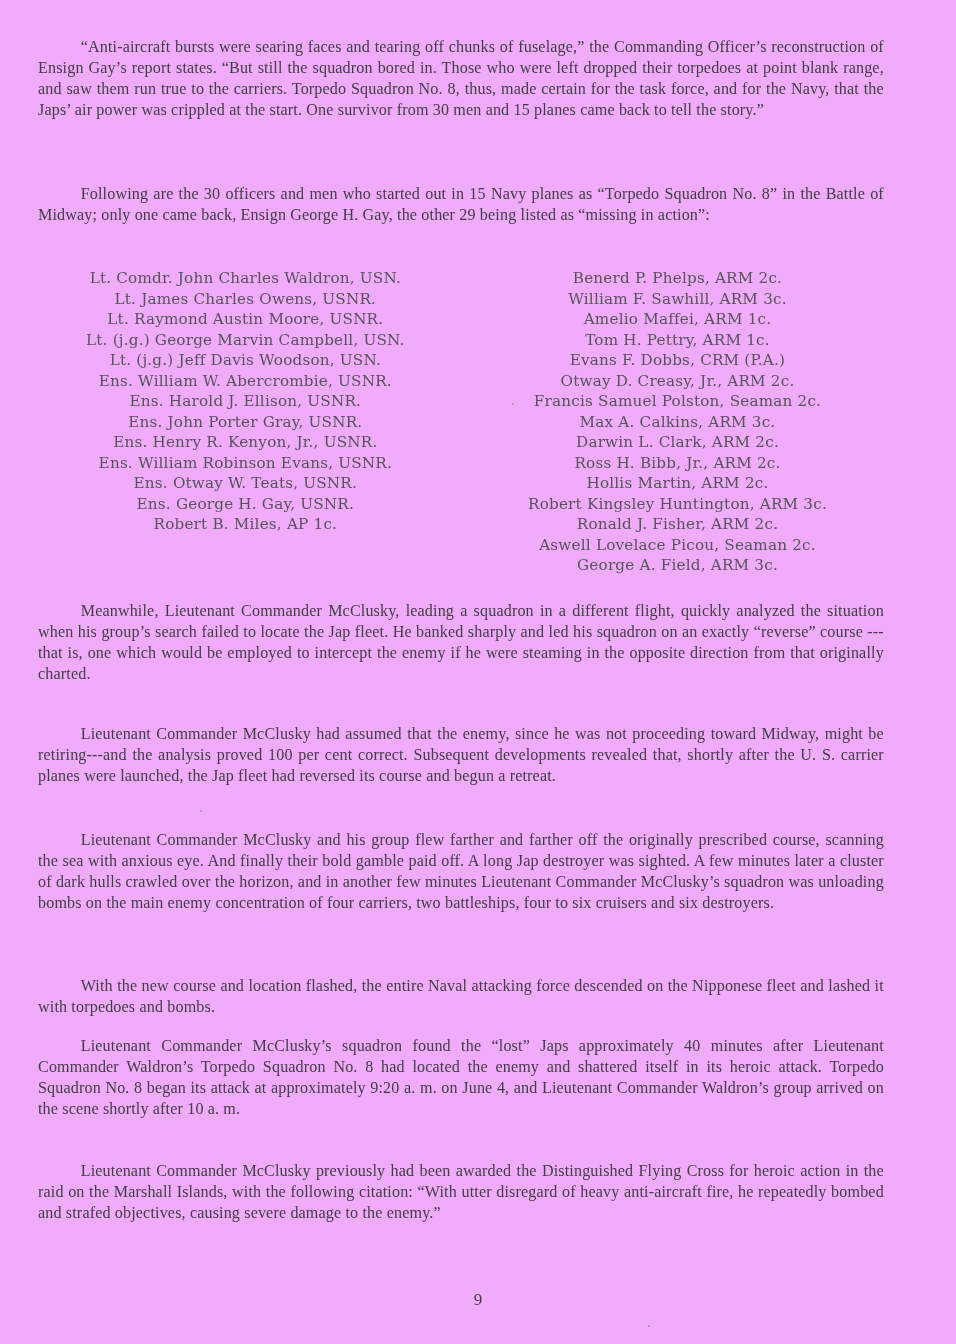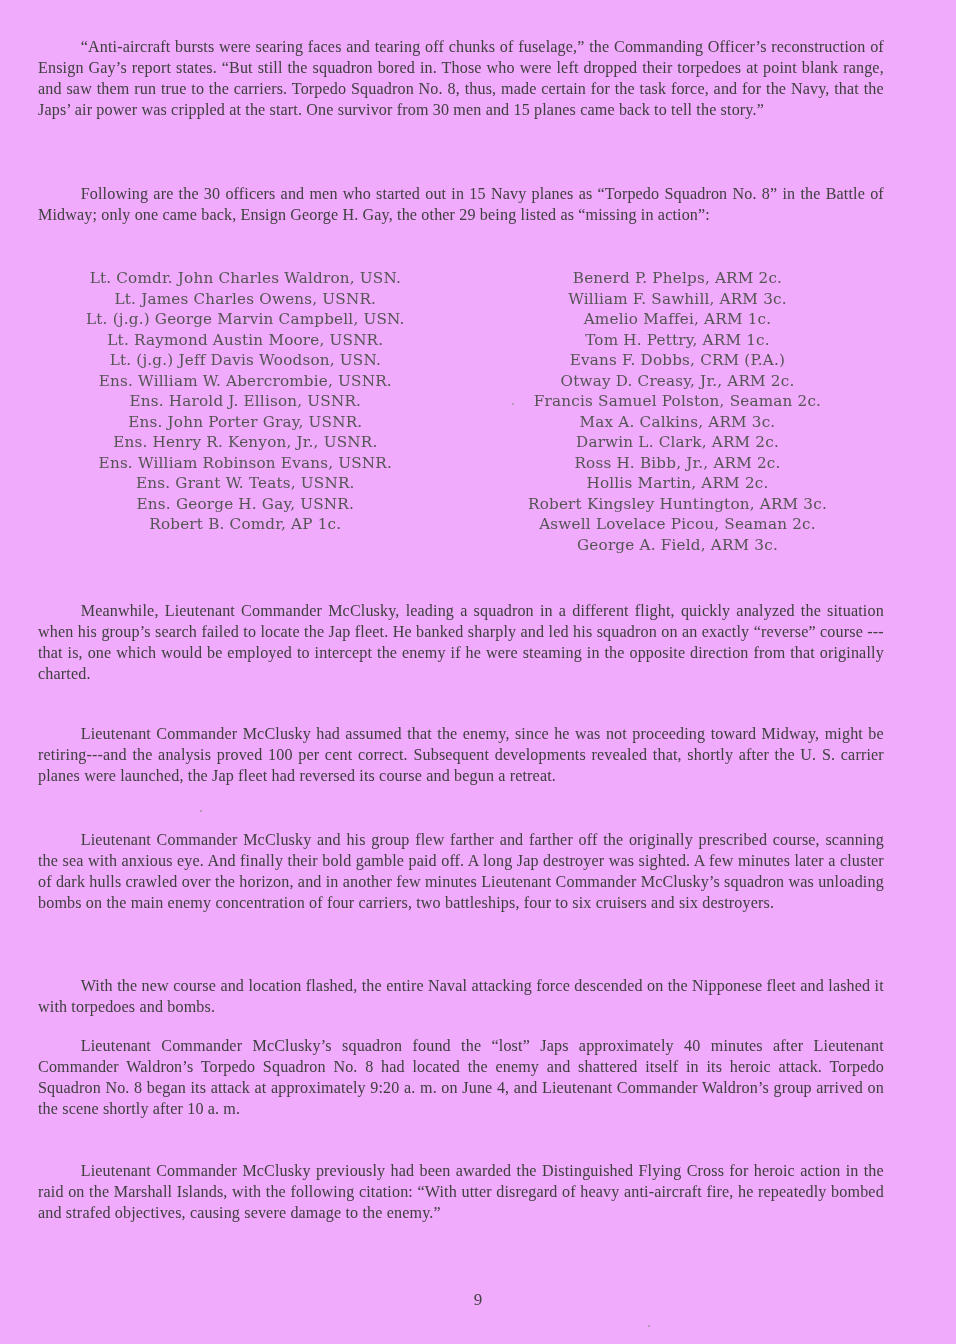--- a/index.html
+++ b/index.html
@@ -84,46 +84,47 @@
 
 <div class="page">
 
   <p class="para" id="p1"><span class="indent"></span><span>“Anti-aircraft bursts were searing faces and tearing off chunks of fuselage,” the Commanding Officer’s reconstruction of Ensign Gay’s report states. “But still the squadron bored in. Those who were left dropped their torpedoes at point blank range, and saw them run true to the carriers. Torpedo Squadron No. 8, thus, made certain for the task force, and for the Navy, that the Japs’ air power was crippled at the start. One survivor from 30 men and 15 planes came back to tell the story.”</span></p>
 
   <p class="para" id="p2"><span class="indent"></span><span>Following are the 30 officers and men who started out in 15 Navy planes as “Torpedo Squadron No. 8” in the Battle of Midway; only one came back, Ensign George H. Gay, the other 29 being listed as “missing in action”:</span></p>
 
   <ul class="roster left">
     <li>Lt. Comdr. John Charles Waldron, USN.</li>
     <li>Lt. James Charles Owens, USNR.</li>
+    <li>Lt. Raymond Austin Moore, USNR.</li>
     <li>Lt. (j.g.) George Marvin Campbell, USN.</li>
-    <li>Lt. Raymond Austin Moore, USNR.</li>
     <li>Lt. (j.g.) Jeff Davis Woodson, USN.</li>
     <li>Ens. William W. Abercrombie, USNR.</li>
     <li>Ens. Harold J. Ellison, USNR.</li>
     <li>Ens. John Porter Gray, USNR.</li>
     <li>Ens. Henry R. Kenyon, Jr., USNR.</li>
     <li>Ens. William Robinson Evans, USNR.</li>
-    <li>Ens. Grant W. Teats, USNR.</li>
+    <li>Ens. Otway W. Teats, USNR.</li>
     <li>Ens. George H. Gay, USNR.</li>
-    <li>Robert B. Comdr, AP 1c.</li>
+    <li>Robert B. Miles, AP 1c.</li>
   </ul>
 
   <ul class="roster right">
     <li>Benerd P. Phelps, ARM 2c.</li>
     <li>William F. Sawhill, ARM 3c.</li>
     <li>Amelio Maffei, ARM 1c.</li>
     <li>Tom H. Pettry, ARM 1c.</li>
     <li>Evans F. Dobbs, CRM (P.A.)</li>
     <li>Otway D. Creasy, Jr., ARM 2c.</li>
     <li>Francis Samuel Polston, Seaman 2c.</li>
     <li>Max A. Calkins, ARM 3c.</li>
     <li>Darwin L. Clark, ARM 2c.</li>
     <li>Ross H. Bibb, Jr., ARM 2c.</li>
     <li>Hollis Martin, ARM 2c.</li>
     <li>Robert Kingsley Huntington, ARM 3c.</li>
+    <li>Ronald J. Fisher, ARM 2c.</li>
     <li>Aswell Lovelace Picou, Seaman 2c.</li>
     <li>George A. Field, ARM 3c.</li>
   </ul>
 
   <p class="para" id="p3"><span class="indent"></span><span>Meanwhile, Lieutenant Commander McClusky, leading a squadron in a different flight, quickly analyzed the situation when his group’s search failed to locate the Jap fleet. He banked sharply and led his squadron on an exactly “reverse” course --- that is, one which would be employed to intercept the enemy if he were steaming in the opposite direction from that originally charted.</span></p>
 
   <p class="para" id="p4"><span class="indent"></span><span>Lieutenant Commander McClusky had assumed that the enemy, since he was not proceeding toward Midway, might be retiring---and the analysis proved 100 per cent correct. Subsequent developments revealed that, shortly after the U. S. carrier planes were launched, the Jap fleet had reversed its course and begun a retreat.</span></p>
 
   <p class="para" id="p5"><span class="indent"></span><span>Lieutenant Commander McClusky and his group flew farther and farther off the originally prescribed course, scanning the sea with anxious eye. And finally their bold gamble paid off. A long Jap destroyer was sighted. A few minutes later a cluster of dark hulls crawled over the horizon, and in another few minutes Lieutenant Commander McClusky’s squadron was unloading bombs on the main enemy concentration of four carriers, two battleships, four to six cruisers and six destroyers.</span></p>
 

